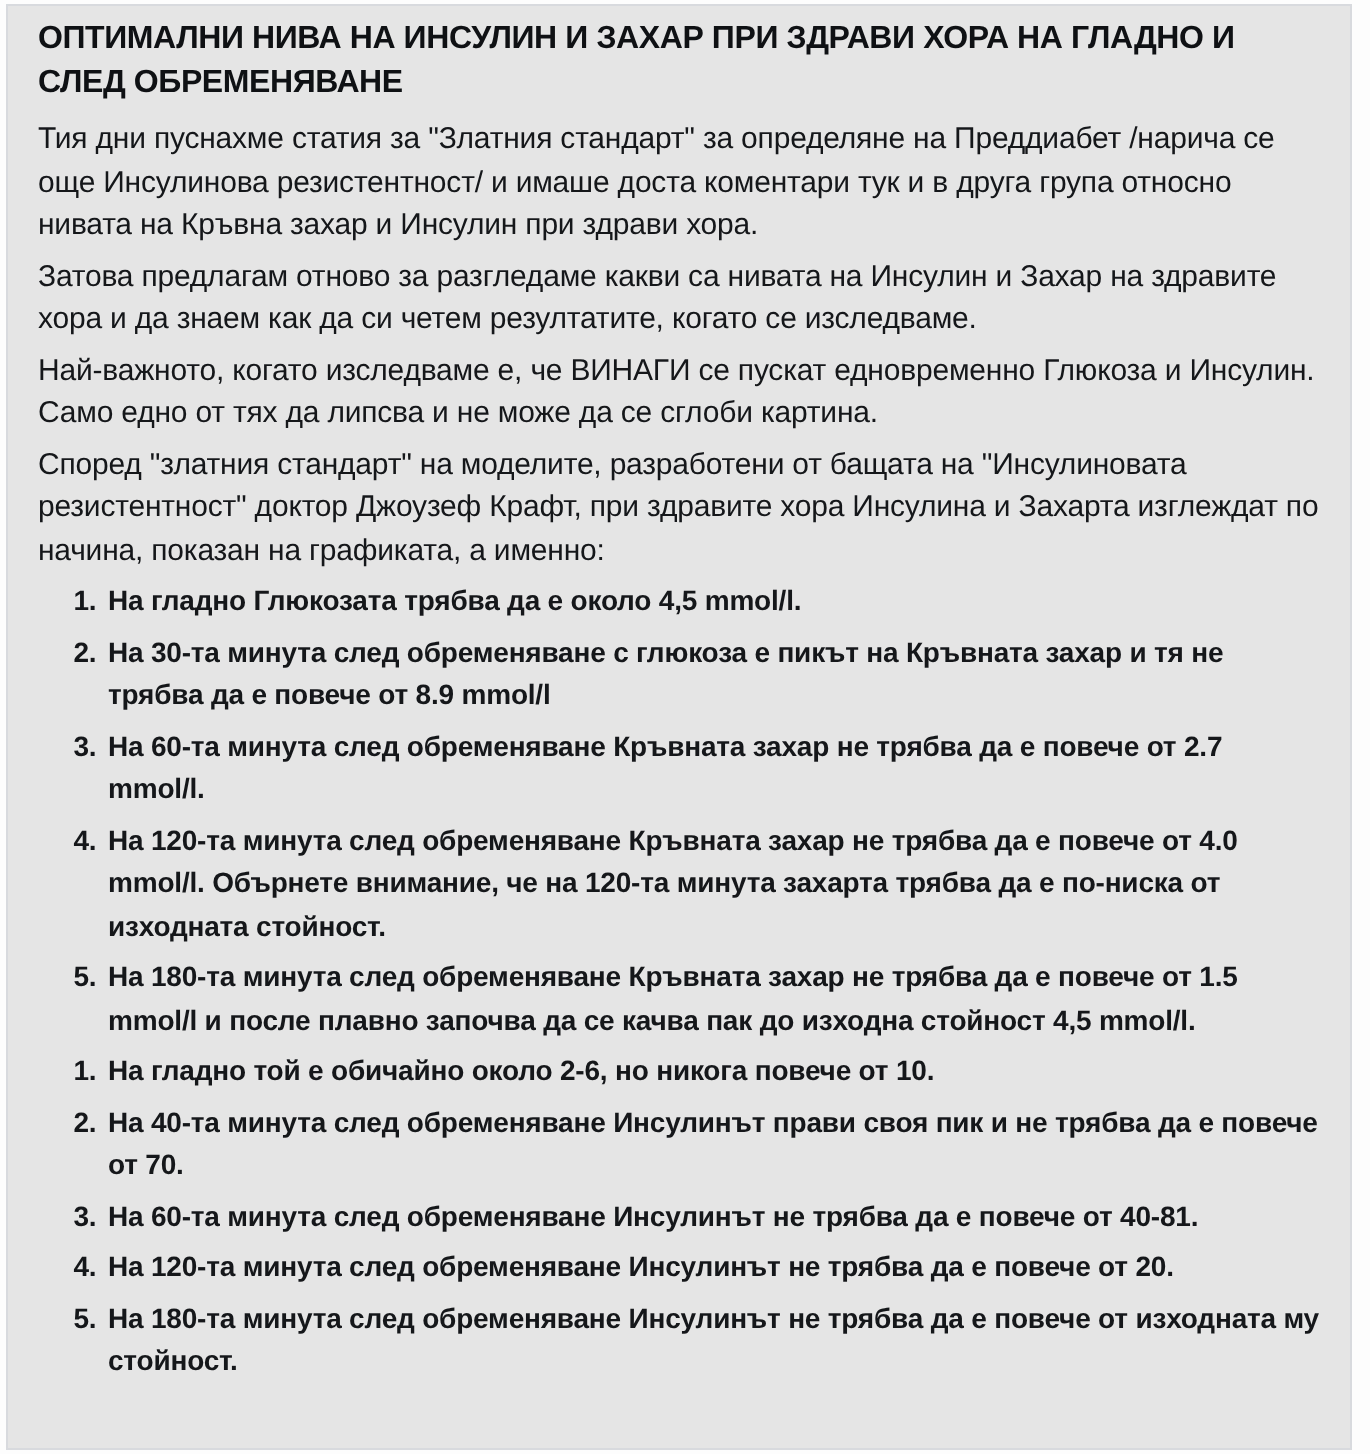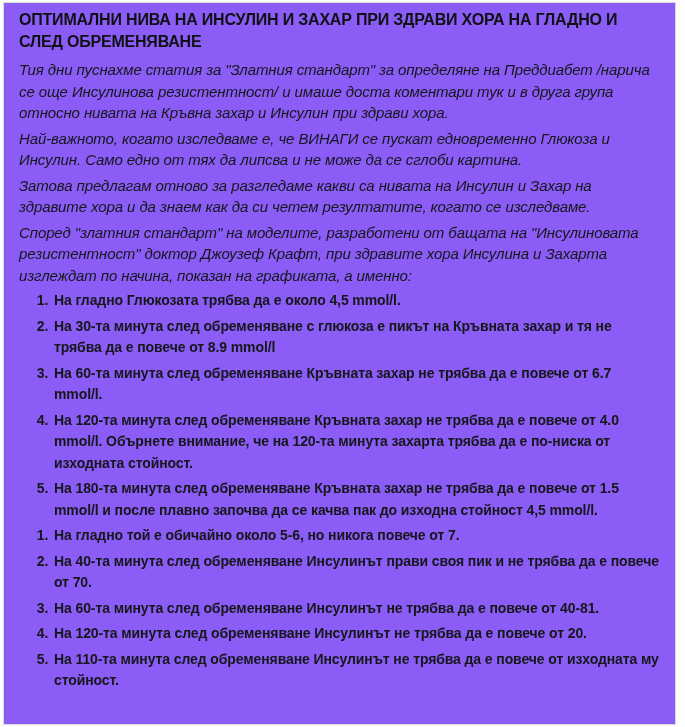--- a/index.html
+++ b/index.html
@@ -16,41 +16,40 @@
     width: 685px;
     height: 727px;
     background: #fdfdfd;
   }
   .post-card {
     position: absolute;
     left: 3px;
     top: 2px;
     right: 9px;
     bottom: 2px;
-    background: #8b5cf6;
+    background: #e5e5e5;
     border: 1px solid #d8dade;
     box-sizing: border-box;
     padding: 6px 14px 13px 15px;
     overflow: hidden;
     color: #15171a;
   }
   .post-title {
     font-size: 16px;
     font-weight: 700;
     line-height: 22px;
     letter-spacing: -0.2px;
     margin: 0 0 6px 0;
     color: #0f1114;
   }
   .post-paragraph {
     font-size: 15px;
     line-height: 21.5px;
     margin: 0 0 4px 0;
     letter-spacing: -0.1px;
-    font-style: italic;
   }
   ol.post-list {
     margin: 0 0 4px 0;
     padding: 0 0 0 33px;
     font-size: 14px;
     line-height: 21.5px;
     letter-spacing: -0.1px;
     font-weight: bold;
   }
   ol.post-list li {
@@ -61,37 +60,37 @@
 </head>
 <body>
 
 <div class="page">
   <article class="post-card">
 
     <h1 class="post-title">ОПТИМАЛНИ НИВА НА ИНСУЛИН И ЗАХАР ПРИ ЗДРАВИ ХОРА НА ГЛАДНО И СЛЕД ОБРЕМЕНЯВАНЕ</h1>
 
     <p class="post-paragraph">Тия дни пуснахме статия за "Златния стандарт" за определяне на Преддиабет /нарича се още Инсулинова резистентност/ и имаше доста коментари тук и в друга група относно нивата на Кръвна захар и Инсулин при здрави хора.</p>
 
+    <p class="post-paragraph">Затова предлагам отново за разгледаме какви са нивата на Инсулин и Захар на здравите хора и да знаем как да си четем резултатите, когато се изследваме.</p>
+
     <p class="post-paragraph">Най-важното, когато изследваме е, че ВИНАГИ се пускат едновременно Глюкоза и Инсулин. Само едно от тях да липсва и не може да се сглоби картина.</p>
-
-    <p class="post-paragraph">Затова предлагам отново за разгледаме какви са нивата на Инсулин и Захар на здравите хора и да знаем как да си четем резултатите, когато се изследваме.</p>
 
     <p class="post-paragraph">Според "златния стандарт" на моделите, разработени от бащата на "Инсулиновата резистентност" доктор Джоузеф Крафт, при здравите хора Инсулина и Захарта изглеждат по начина, показан на графиката, а именно:</p>
 
     <ol class="post-list">
       <li>На гладно Глюкозата трябва да е около 4,5 mmol/l.</li>
       <li>На 30-та минута след обременяване с глюкоза е пикът на Кръвната захар и тя не трябва да е повече от 8.9 mmol/l</li>
-      <li>На 60-та минута след обременяване Кръвната захар не трябва да е повече от 6.7 mmol/l.</li>
+      <li>На 60-та минута след обременяване Кръвната захар не трябва да е повече от 2.7 mmol/l.</li>
       <li>На 120-та минута след обременяване Кръвната захар не трябва да е повече от 4.0 mmol/l. Обърнете внимание, че на 120-та минута захарта трябва да е по-ниска от изходната стойност.</li>
       <li>На 180-та минута след обременяване Кръвната захар не трябва да е повече от 1.5 mmol/l и после плавно започва да се качва пак до изходна стойност 4,5 mmol/l.</li>
     </ol>
 
 
     <ol class="post-list">
-      <li>На гладно той е обичайно около 5-6, но никога повече от 7.</li>
+      <li>На гладно той е обичайно около 2-6, но никога повече от 10.</li>
       <li>На 40-та минута след обременяване Инсулинът прави своя пик и не трябва да е повече от 70.</li>
       <li>На 60-та минута след обременяване Инсулинът не трябва да е повече от 40-81.</li>
       <li>На 120-та минута след обременяване Инсулинът не трябва да е повече от 20.</li>
-      <li>На 110-та минута след обременяване Инсулинът не трябва да е повече от изходната му стойност.</li>
+      <li>На 180-та минута след обременяване Инсулинът не трябва да е повече от изходната му стойност.</li>
     </ol>
 
   </article>
 </div>
 
 </body></html>

